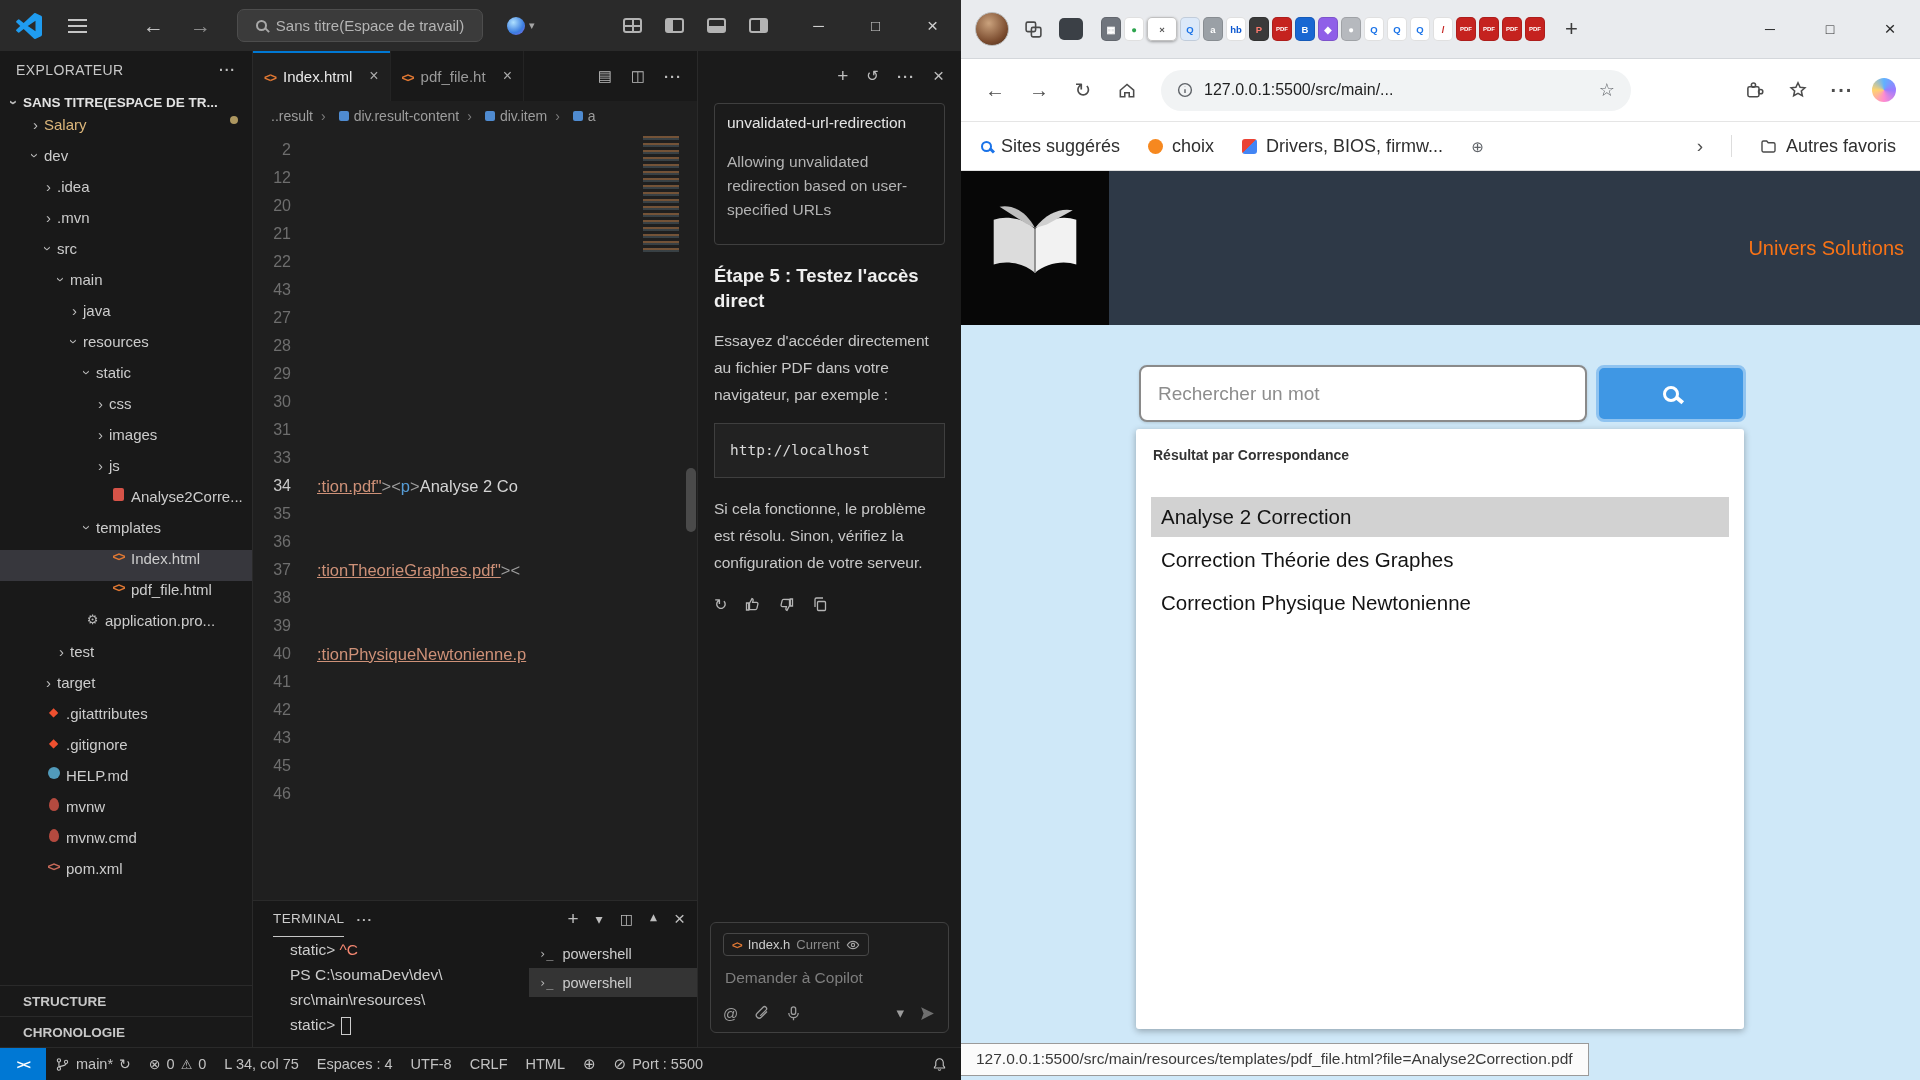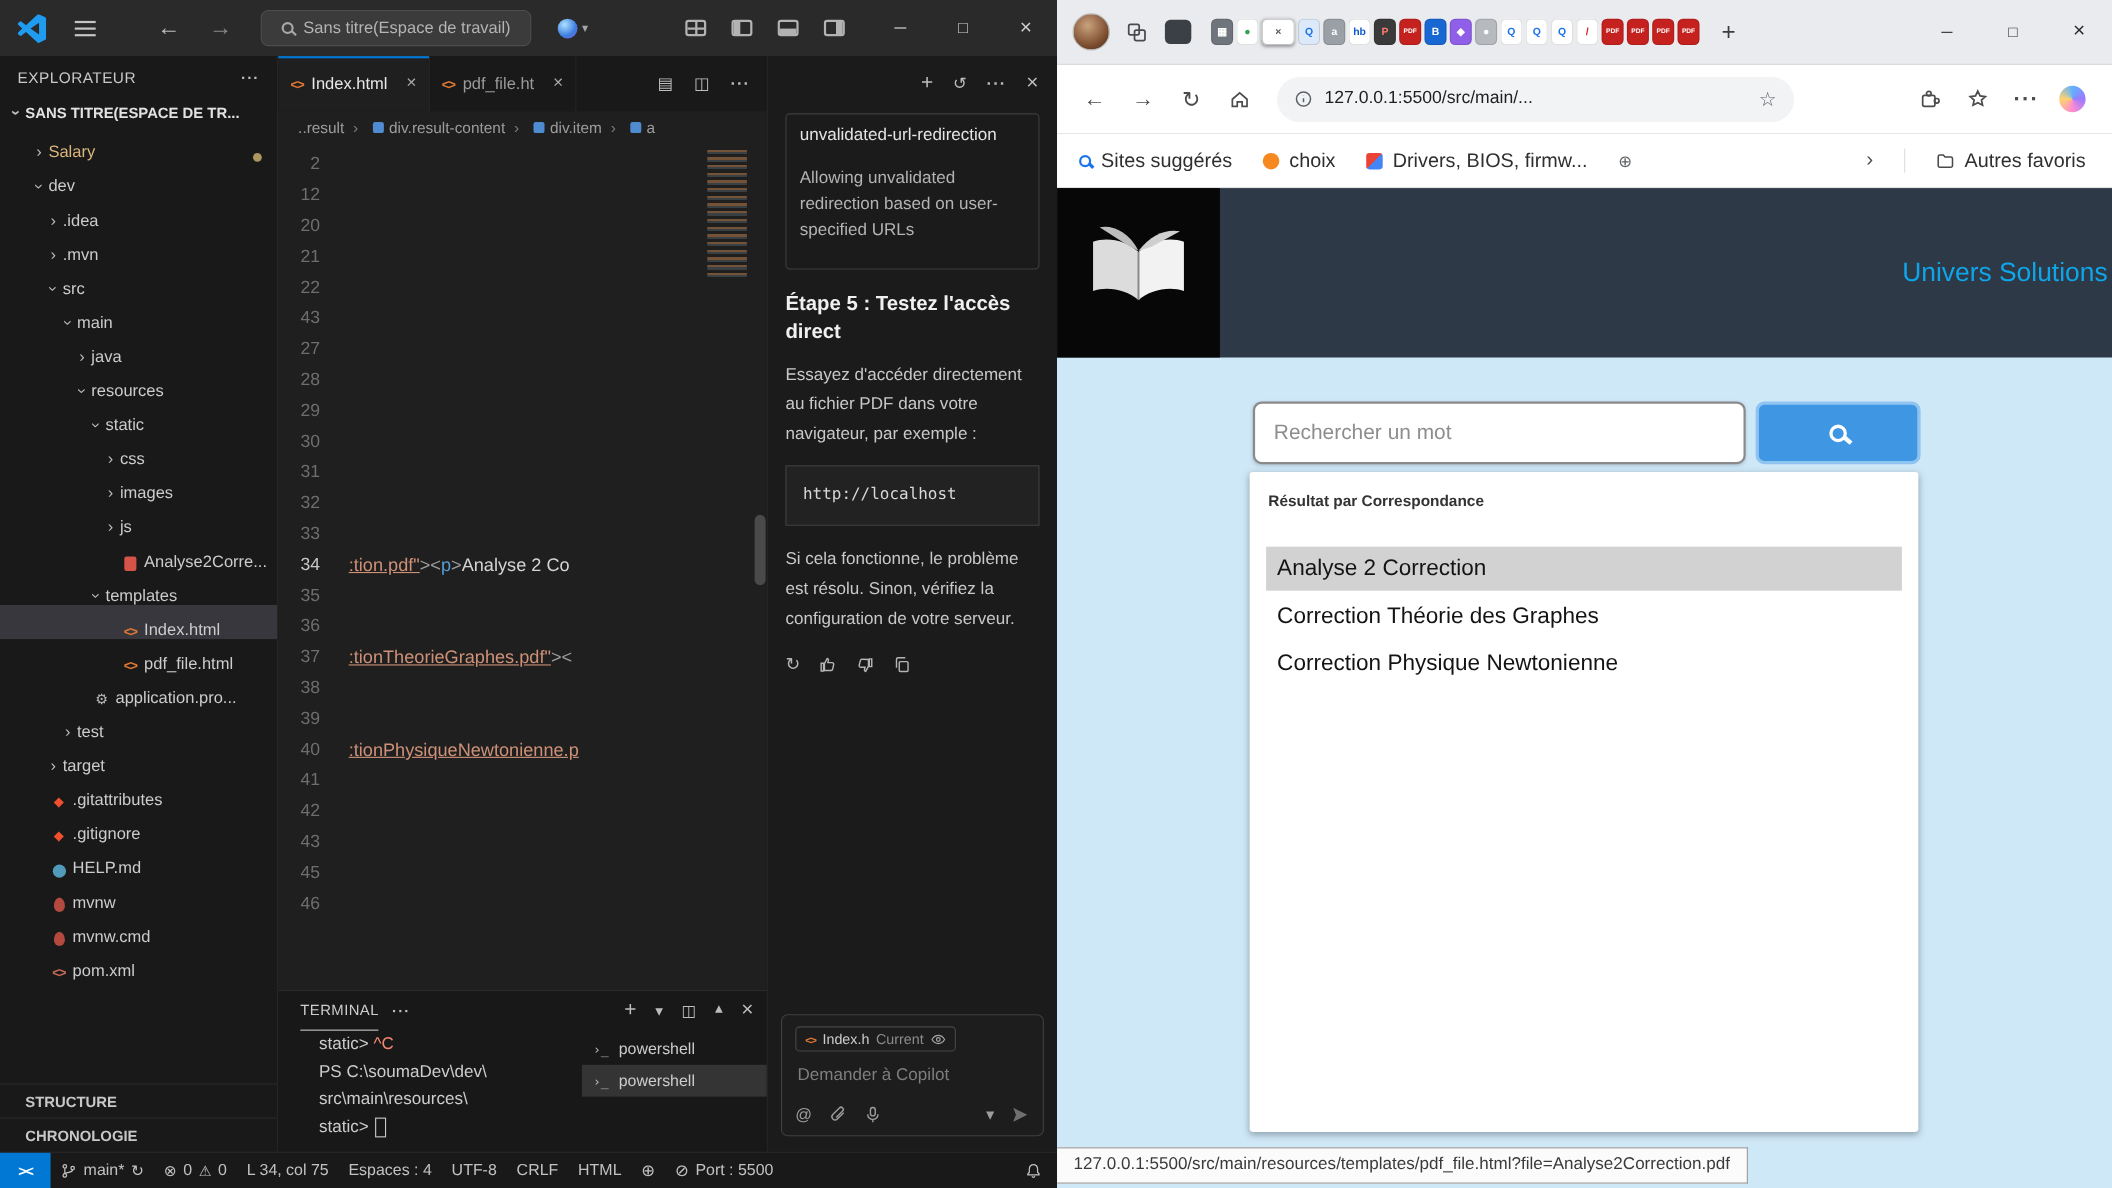--- a/index.html
+++ b/index.html
@@ -45,21 +45,21 @@
 .vsbody{flex:1;display:flex;min-height:0}
 
 .sidebar{width:253px;flex:none;background:#191919;border-right:1px solid #2a2a2a;display:flex;flex-direction:column}
 .sb-head{height:38px;flex:none;display:flex;align-items:center;padding:0 16px;font-size:14px;color:#c8c8c8;letter-spacing:.4px}
 .sb-head .more{margin-left:auto}
 .ws-row{display:flex;align-items:center;height:27px;padding-left:6px;font-weight:700;font-size:13.5px;color:#e2e2e2}
 .chev{width:17px;text-align:center;color:#bdbdbd;font-size:15px;flex:none}
 .chev::before{content:"›";display:inline-block}
 .chev.rot::before{transform:rotate(90deg)}
 .tree{flex:1;overflow:hidden;font-size:15px}
-.tree-row{display:flex;align-items:flex-end;height:31px;color:#cccccc;cursor:pointer;white-space:nowrap}
+.tree-row{display:flex;align-items:flex-start;height:31px;color:#cccccc;cursor:pointer;white-space:nowrap}
 .tree-row.selected{background:#37373d}
 .chev-down .chev::before{transform:rotate(90deg)}
 .no-chev .chev::before{content:""}
 .fico{display:none;width:19px;justify-content:center;align-items:center;flex:none;margin-right:3px}
 .ico-html .fico,.ico-pdf .fico,.ico-settings .fico,.ico-git .fico,.ico-info .fico,.ico-maven .fico,.ico-xml .fico{display:inline-flex}
 .ico-html .fico::before{content:"<>";color:#e37933;font-weight:700;font-size:12px;letter-spacing:-1px}
 .ico-xml .fico::before{content:"<>";color:#c96b5a;font-weight:700;font-size:12px;letter-spacing:-1px}
 .ico-pdf .fico::before{content:"";width:11px;height:13px;background:#d65348;border-radius:2px}
 .ico-settings .fico::before{content:"⚙";color:#b9b9b9;font-size:13px}
 .ico-git .fico::before{content:"◆";color:#f0502f;font-size:12px}
@@ -193,21 +193,21 @@
 .favchev{font-size:19px;color:#4f4f4f}
 .favdiv{width:1px;height:22px;background:#ddd}
 .otherfav{display:flex;align-items:center;gap:9px;margin-right:4px;white-space:nowrap}
 .foldersvg{width:17px;height:17px;display:inline-flex}
 .foldersvg svg{width:100%;height:100%;stroke:#4a4a4a;fill:none;stroke-width:1.4}
 
 .epage{flex:1;position:relative;display:flex;flex-direction:column;min-height:0;background:#cfe8f8}
 .phead{height:154px;flex:none;background:#2e3947;display:flex}
 .book{width:148px;height:100%;background:#070707;display:flex;align-items:center;justify-content:center;flex:none}
 .book svg{width:118px;height:118px}
-.brand{margin-left:auto;align-self:center;color:#0ea5e9;font-size:24px;padding-right:4px;white-space:nowrap}
+.brand{margin-left:auto;align-self:center;color:#f97316;font-size:20px;padding-right:16px;white-space:nowrap}
 .pbody{flex:1;min-height:0}
 .srow{display:flex;gap:9px;margin:40px 0 0 178px;width:607px}
 .srch-in{flex:1;height:57px;border:2px solid #8a8a8a;border-radius:8px;background:#fff;font-size:19px;padding:0 17px;color:#333;outline:none;box-shadow:0 1px 3px rgba(0,0,0,.15)}
 .srch-in::placeholder{color:#8d8d8d}
 .srch-btn{width:150px;height:57px;background:#3f97e4;border:3px solid #8fc3f0;border-radius:8px;display:flex;align-items:center;justify-content:center;cursor:pointer}
 .btn-mag{width:16px;height:16px;border:3.5px solid #fff;border-radius:50%;position:relative}
 .btn-mag::after{content:"";position:absolute;width:9px;height:3.5px;background:#fff;right:-8px;bottom:-3px;transform:rotate(40deg)}
 .rpanel{margin:7px 0 0 175px;width:608px;height:600px;background:#fff;border-radius:3px;box-shadow:0 2px 7px rgba(0,0,0,.3);padding:14px 15px}
 .rtitle{font-size:14px;font-weight:700;color:#333;margin:4px 0 34px 2px}
 .ritem{height:40px;display:flex;align-items:center;padding:0 10px;font-size:20.5px;color:#141414;margin-bottom:3px}
@@ -537,24 +537,20 @@
               <div class="cl">
                 <span class="lnum">29</span>
                 <span class="ctext"></span>
               </div>
               <div class="cl">
                 <span class="lnum">30</span>
                 <span class="ctext"></span>
               </div>
               <div class="cl">
                 <span class="lnum">31</span>
-                <span class="ctext"></span>
-              </div>
-              <div class="cl">
-                <span class="lnum">32</span>
                 <span class="ctext"></span>
               </div>
               <div class="cl">
                 <span class="lnum">33</span>
                 <span class="ctext"></span>
               </div>
               <div class="cl">
                 <span class="lnum cur">34</span>
                 <span class="ctext"><span class="tk-string-link">:tion.pdf"</span><span class="tk-punct">&gt;&lt;</span><span class="tk-tag">p</span><span class="tk-punct">&gt;</span><span class="tk-plain">Analyse 2 Co</span></span>
               </div>

